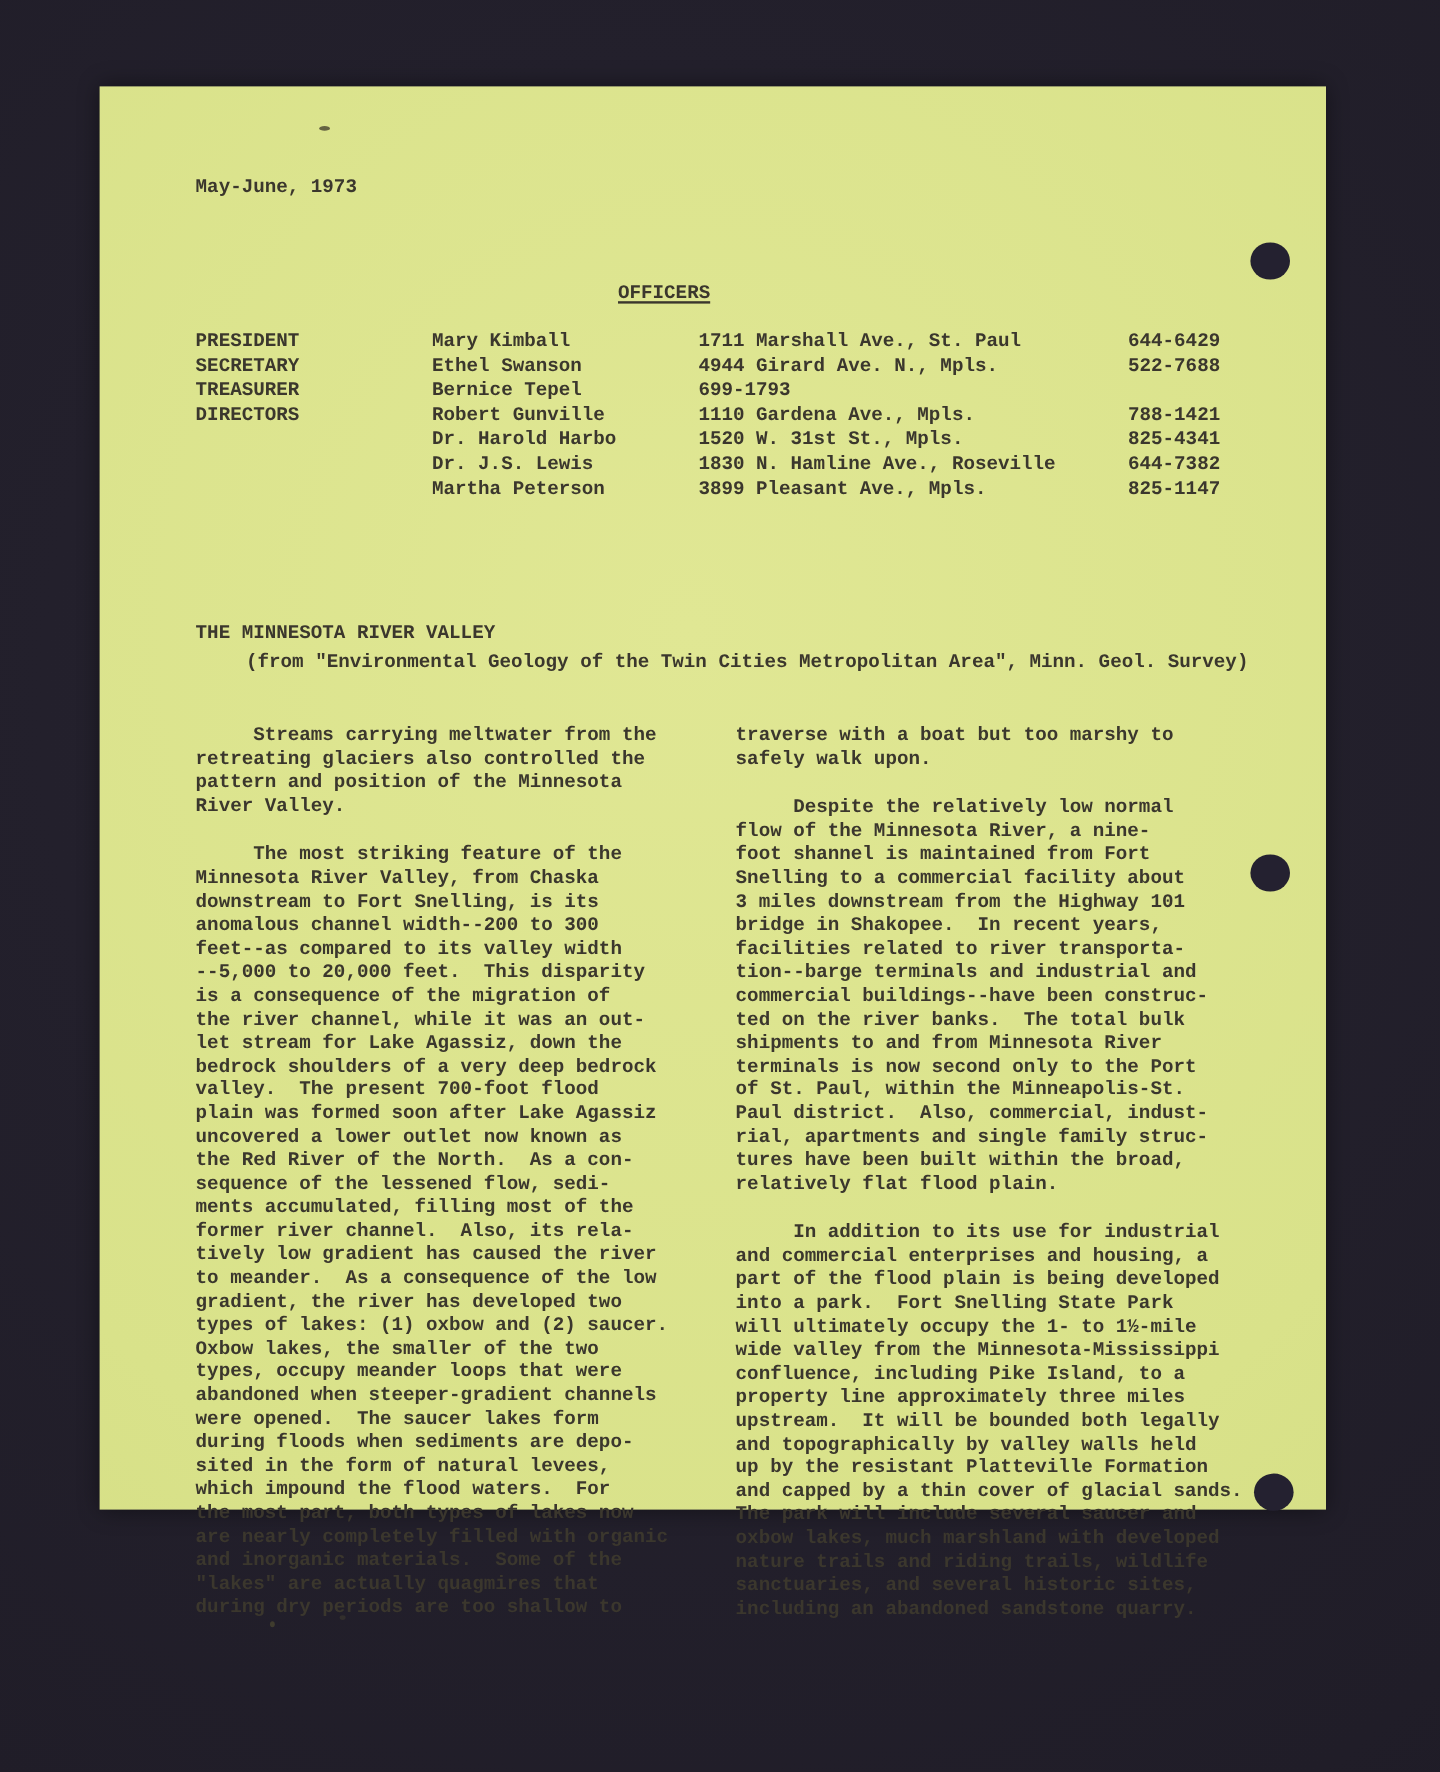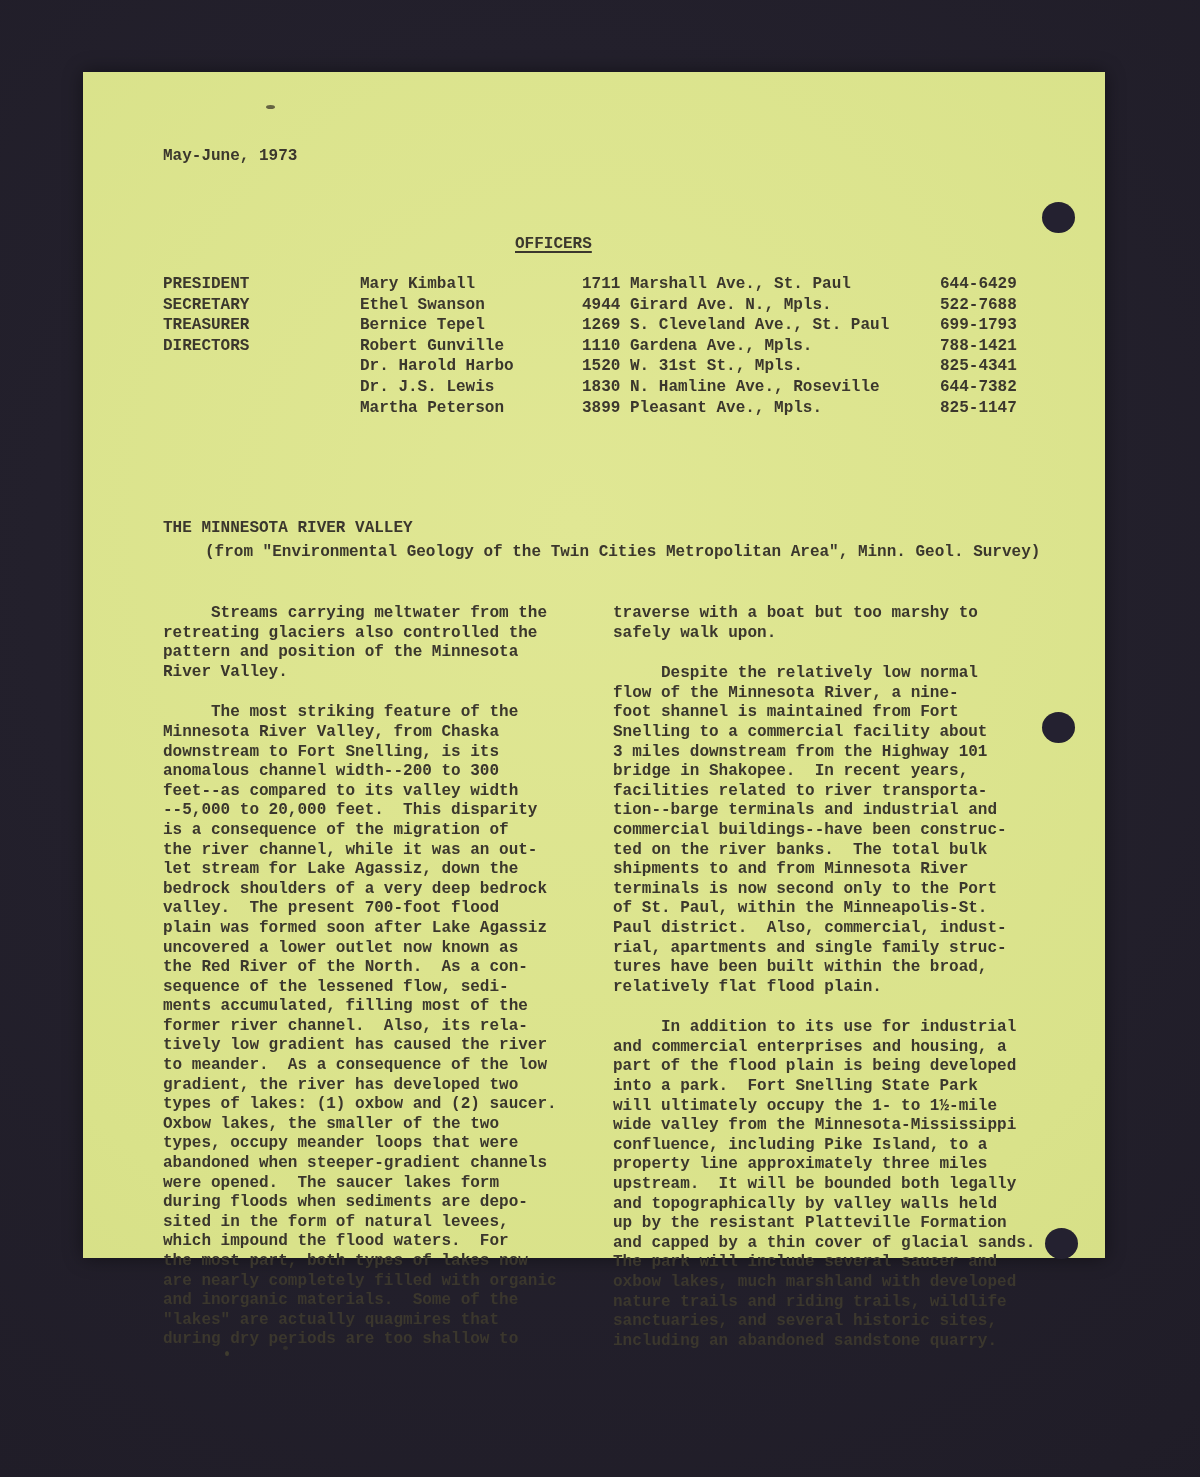--- a/index.html
+++ b/index.html
@@ -76,21 +76,20 @@
     </div>
     <div class="officer-row">
       <span>SECRETARY</span>
       <span>Ethel Swanson</span>
       <span>4944 Girard Ave. N., Mpls.</span>
       <span>522-7688</span>
     </div>
     <div class="officer-row">
       <span>TREASURER</span>
       <span>Bernice Tepel</span>
-      <span>1269 S. Cleveland Ave., St. Paul</span>
       <span>699-1793</span>
     </div>
     <div class="officer-row">
       <span>DIRECTORS</span>
       <span>Robert Gunville</span>
       <span>1110 Gardena Ave., Mpls.</span>
       <span>788-1421</span>
     </div>
     <div class="officer-row">
       <span></span>

